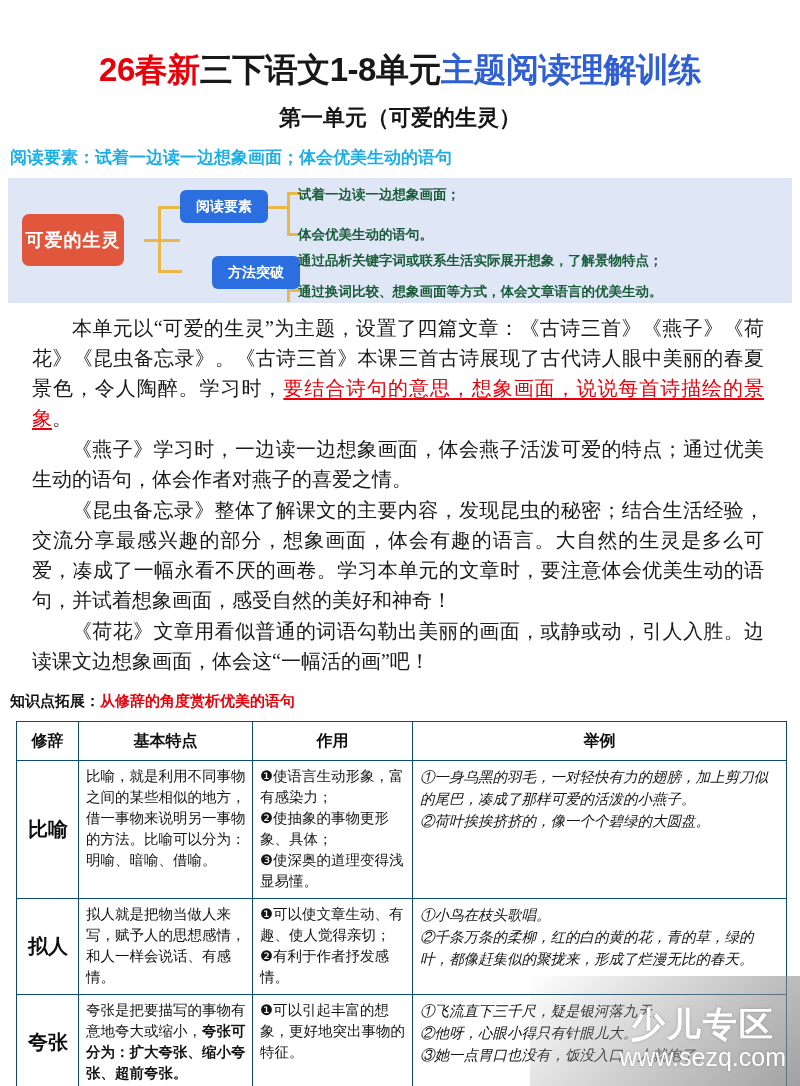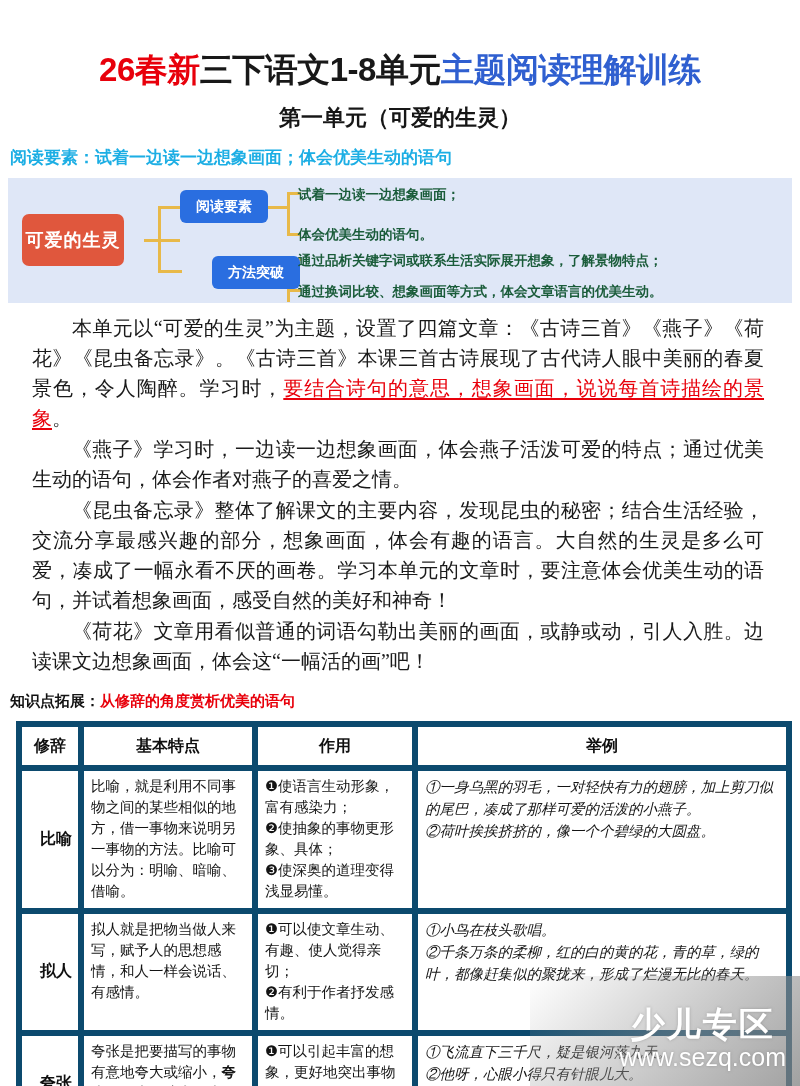--- a/index.html
+++ b/index.html
@@ -158,45 +158,45 @@
   
   .rhet-table {
     margin: 10px 14px 0 16px;
     border-collapse: collapse;
     width: 770px;
     table-layout: fixed;
     background: #ffffff;
   }
   .rhet-table th,
   .rhet-table td {
-    border: 6px solid #0c4a6e;
+    border: 1px solid #0c4a6e;
     vertical-align: top;
     padding: 5px 6px 6px 7px;
   }
   .rhet-table th {
     text-align: center;
     vertical-align: middle;
     font-family: "Liberation Sans", "DejaVu Sans", sans-serif;
     font-weight: bold;
     font-size: 16px;
     color: #0f0f0f;
     height: 30px;
     padding: 4px 4px;
   }
   .col-name  { width: 62px; }
   .col-feat  { width: 174px; }
   .col-use   { width: 160px; }
   .col-exam  { width: 374px; }
 
   td.cell-name {
-    text-align: right;
+    text-align: center;
     vertical-align: middle;
     font-family: "Liberation Sans", "DejaVu Sans", sans-serif;
     font-weight: bold;
-    font-size: 16px;
+    font-size: 20px;
     color: #0f0f0f;
   }
   td.cell-feat, td.cell-use {
     font-family: "Liberation Serif", "DejaVu Serif", serif;
     font-size: 14.5px;
     line-height: 21px;
     color: #141414;
   }
   td.cell-feat .bold-part {
     font-family: "Liberation Sans", "DejaVu Sans", sans-serif;

